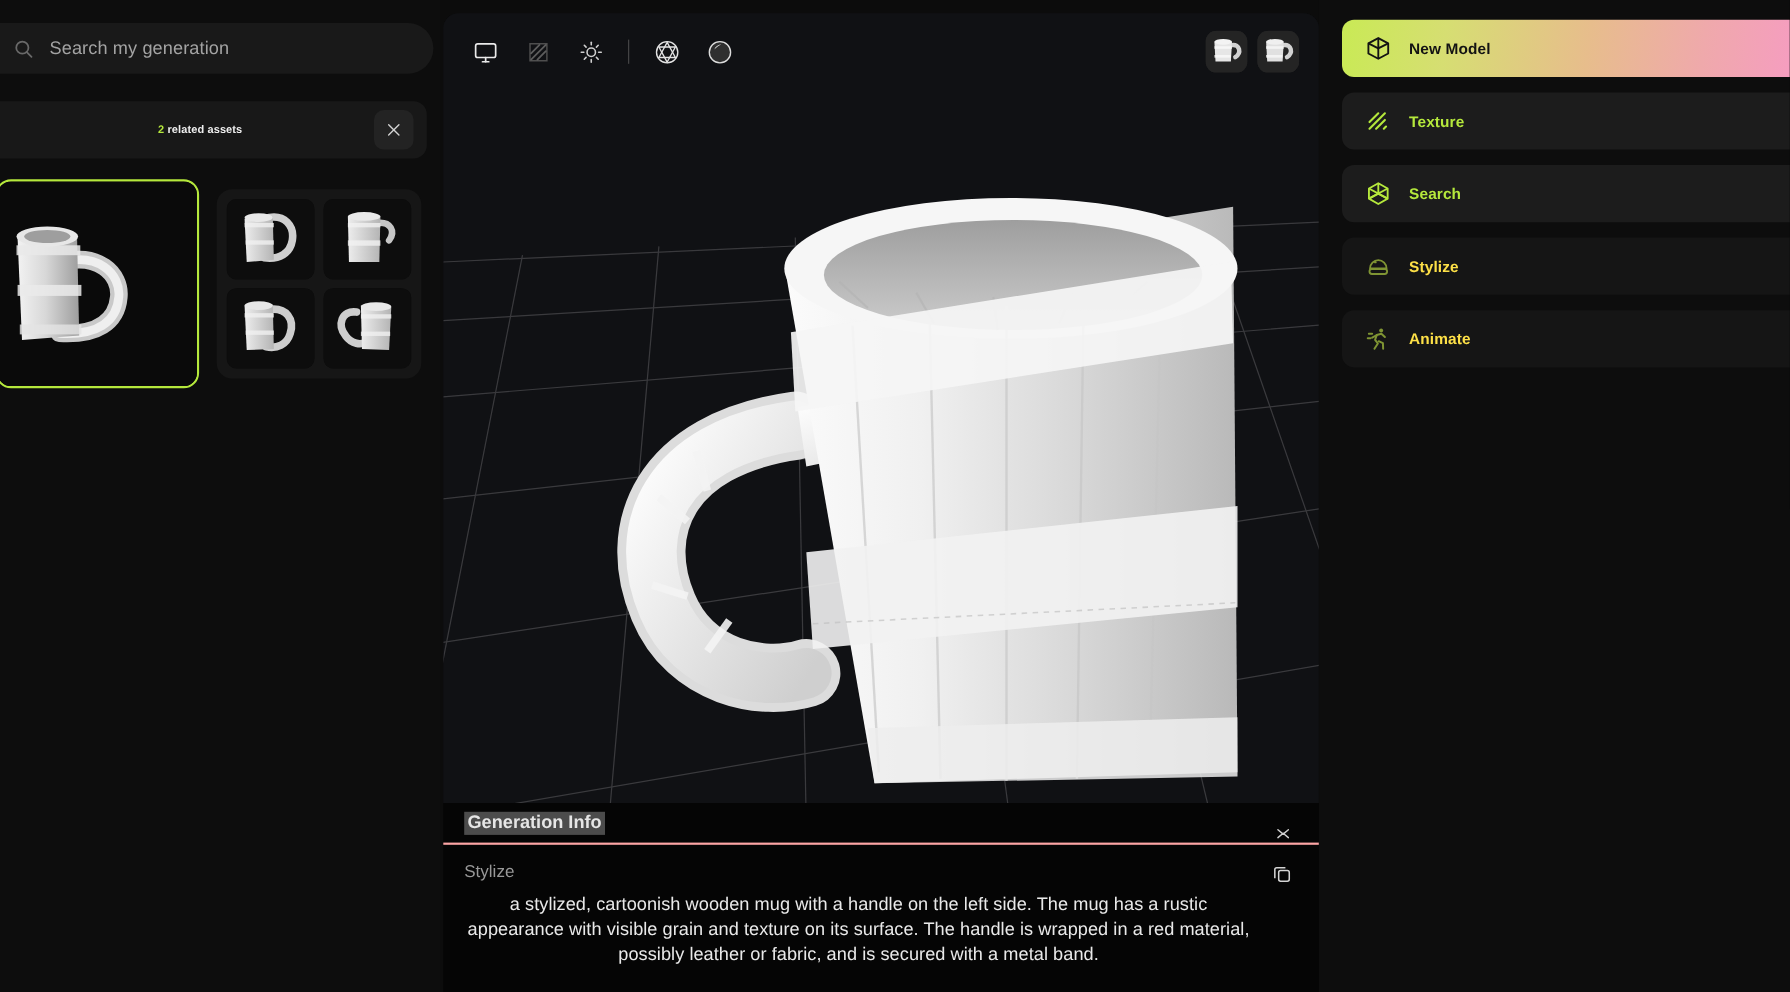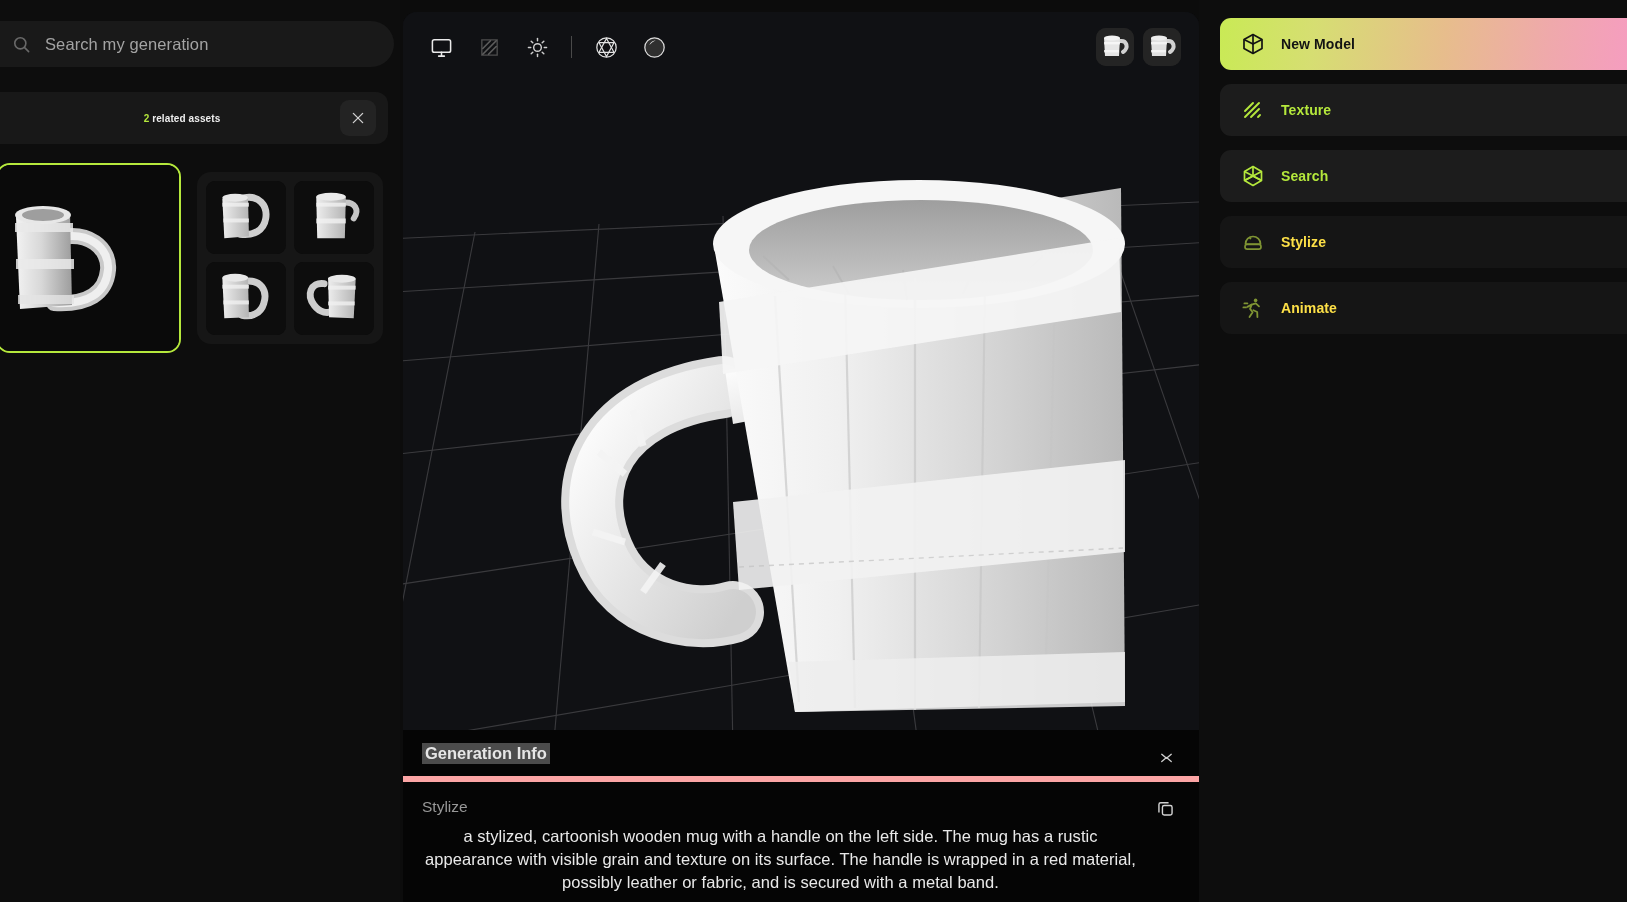--- a/index.html
+++ b/index.html
@@ -161,25 +161,25 @@
 
   
   #gen-info {
     position: absolute;
     left: 403px; top: 730px;
     width: 796px; height: 172px;
     background: #050505;
   }
   #gen-header {
     position: relative;
-    height: 52px;
+    height: 38px;
     display: flex;
     align-items: center;
     padding: 0 22px 0 19px;
-    border-bottom: 6px solid #fca5a5;
+    border-bottom: 2px solid #fca5a5;
   }
   #gen-title {
     font-size: 16.5px;
     font-weight: bold;
     color: #e6e6e6;
     background: #4c4c4c;
     padding: 1px 3px;
   }
   #gen-collapse {
     position: absolute;

